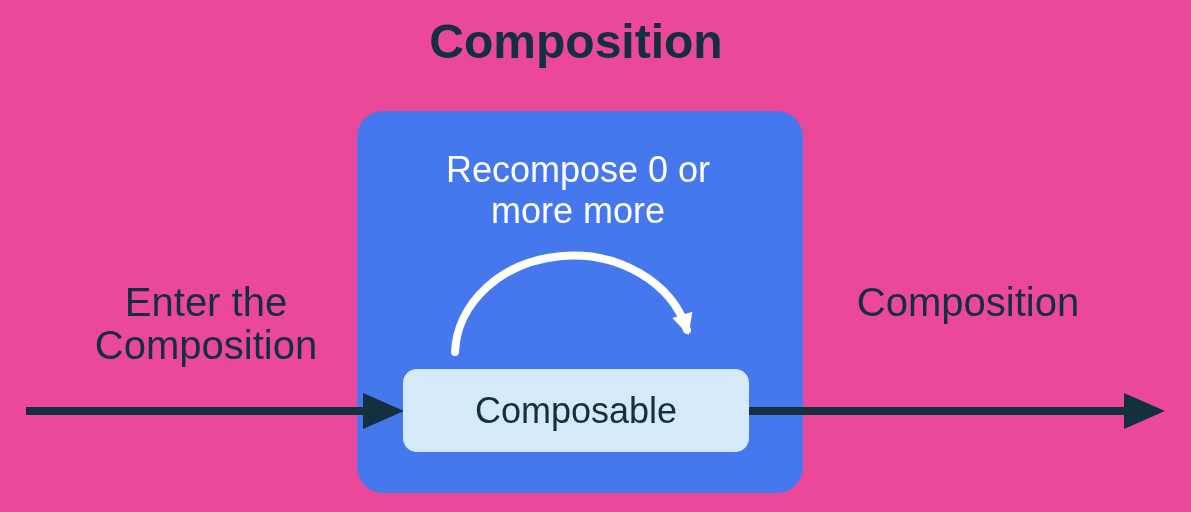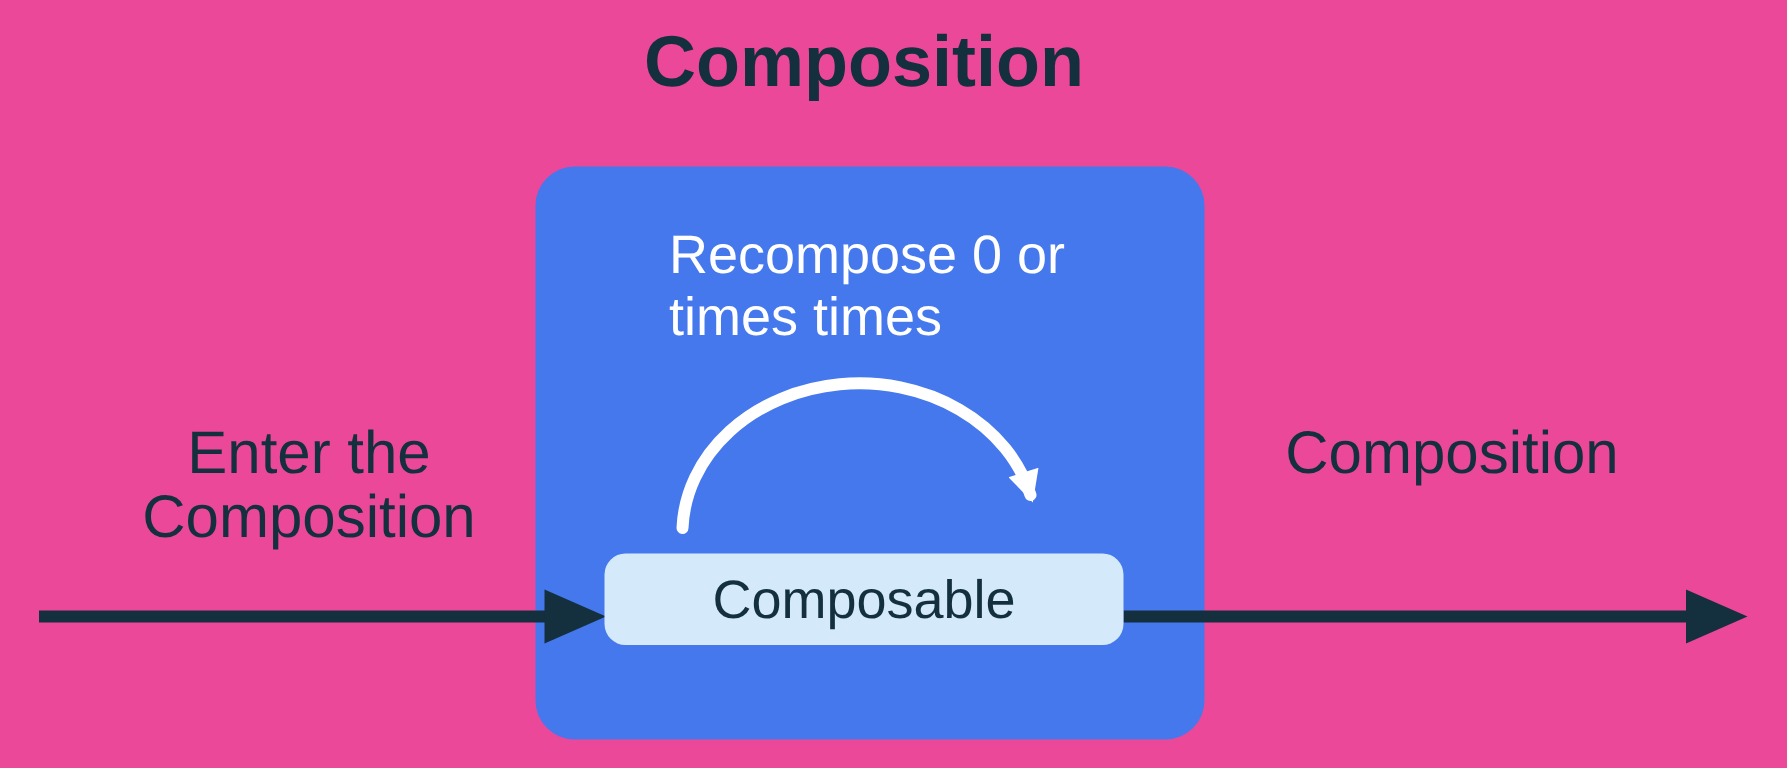--- a/index.html
+++ b/index.html
@@ -38,39 +38,39 @@
     z-index: 1;
   }
   .recompose-label {
     position: absolute;
     left: 578px;
     top: 149px;
     transform: translateX(-50%);
     color: #ffffff;
     font-size: 36px;
     line-height: 41px;
-    text-align: left;
+    text-align: center;
     white-space: nowrap;
     z-index: 4;
   }
   .arrow-overlay {
     position: absolute;
     left: 0;
     top: 0;
     width: 1191px;
     height: 512px;
     z-index: 2;
     pointer-events: none;
   }
   .composable-box {
     position: absolute;
     left: 403px;
     top: 369px;
     width: 346px;
-    height: 61px;
+    height: 83px;
     background: #D4EAFB;
     border-radius: 14px;
     display: flex;
     align-items: center;
     justify-content: center;
     z-index: 3;
     text-align: center;
   }
   .composable-box .label {
     color: #142F3E;
@@ -101,21 +101,21 @@
 
   <div class="side-label enter">
     <div>Enter the</div>
     <div>Composition</div>
   </div>
 
   <div class="composition-box"></div>
 
   <div class="recompose-label">
     <div>Recompose 0 or</div>
-    <div>times times</div>
+    <div>more more</div>
   </div>
 
   <svg class="arrow-overlay" viewBox="0 0 1191 512" xmlns="http://www.w3.org/2000/svg">
     <defs>
       <marker id="white-arrowhead" viewBox="0 0 10 10" refX="7.5" refY="5" markerWidth="23" markerHeight="21" markerUnits="userSpaceOnUse" orient="auto">
         <path d="M0,0 L10,5 L0,10 z" fill="#FFFFFF"></path>
       </marker>
     </defs>
 
     <path d="M455,352 A118,100 0 0 1 687,330" fill="none" stroke="#FFFFFF" stroke-width="8" stroke-linecap="round" marker-end="url(#white-arrowhead)"></path>

